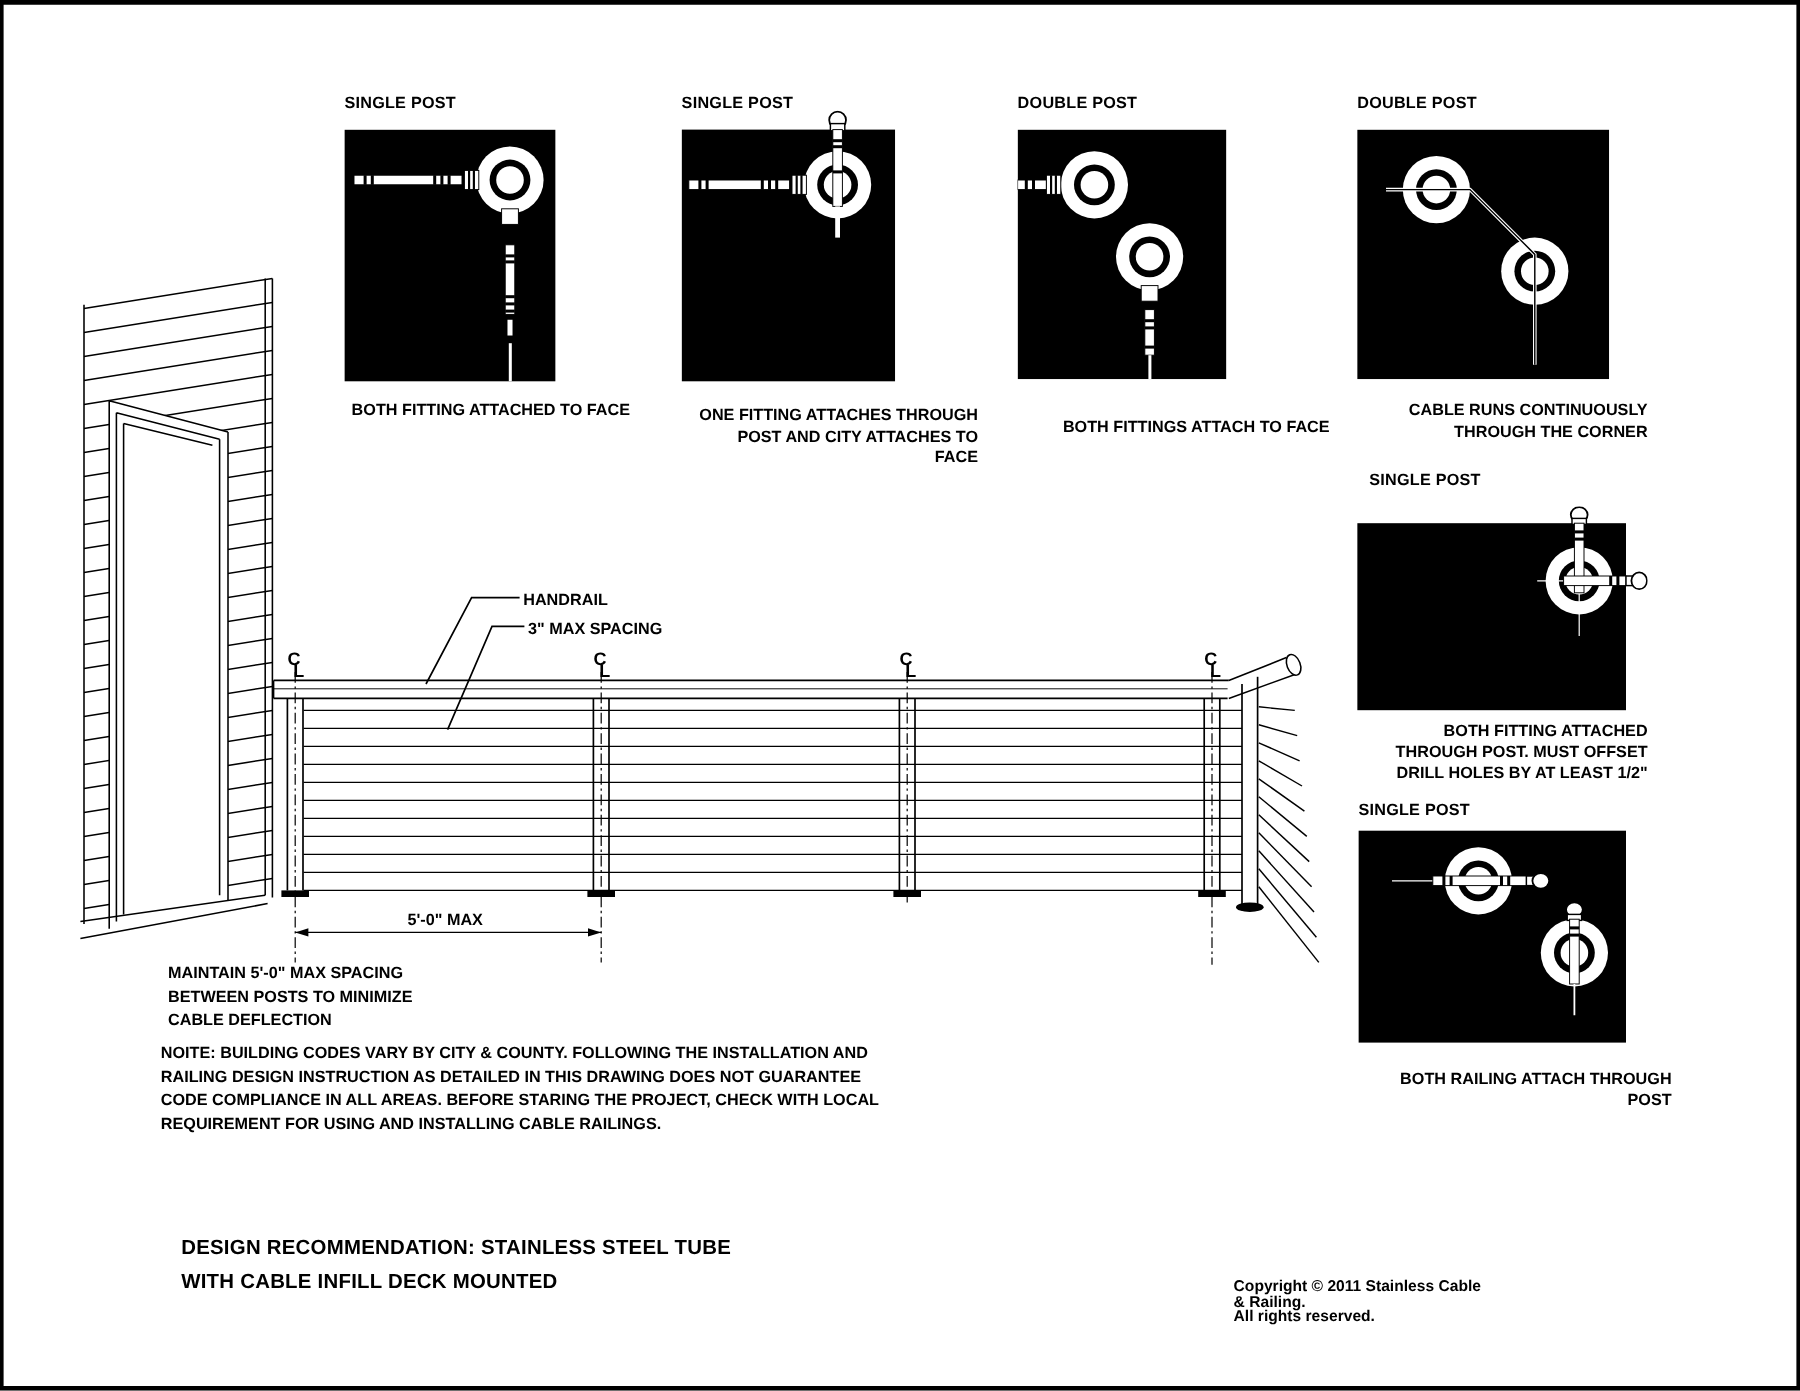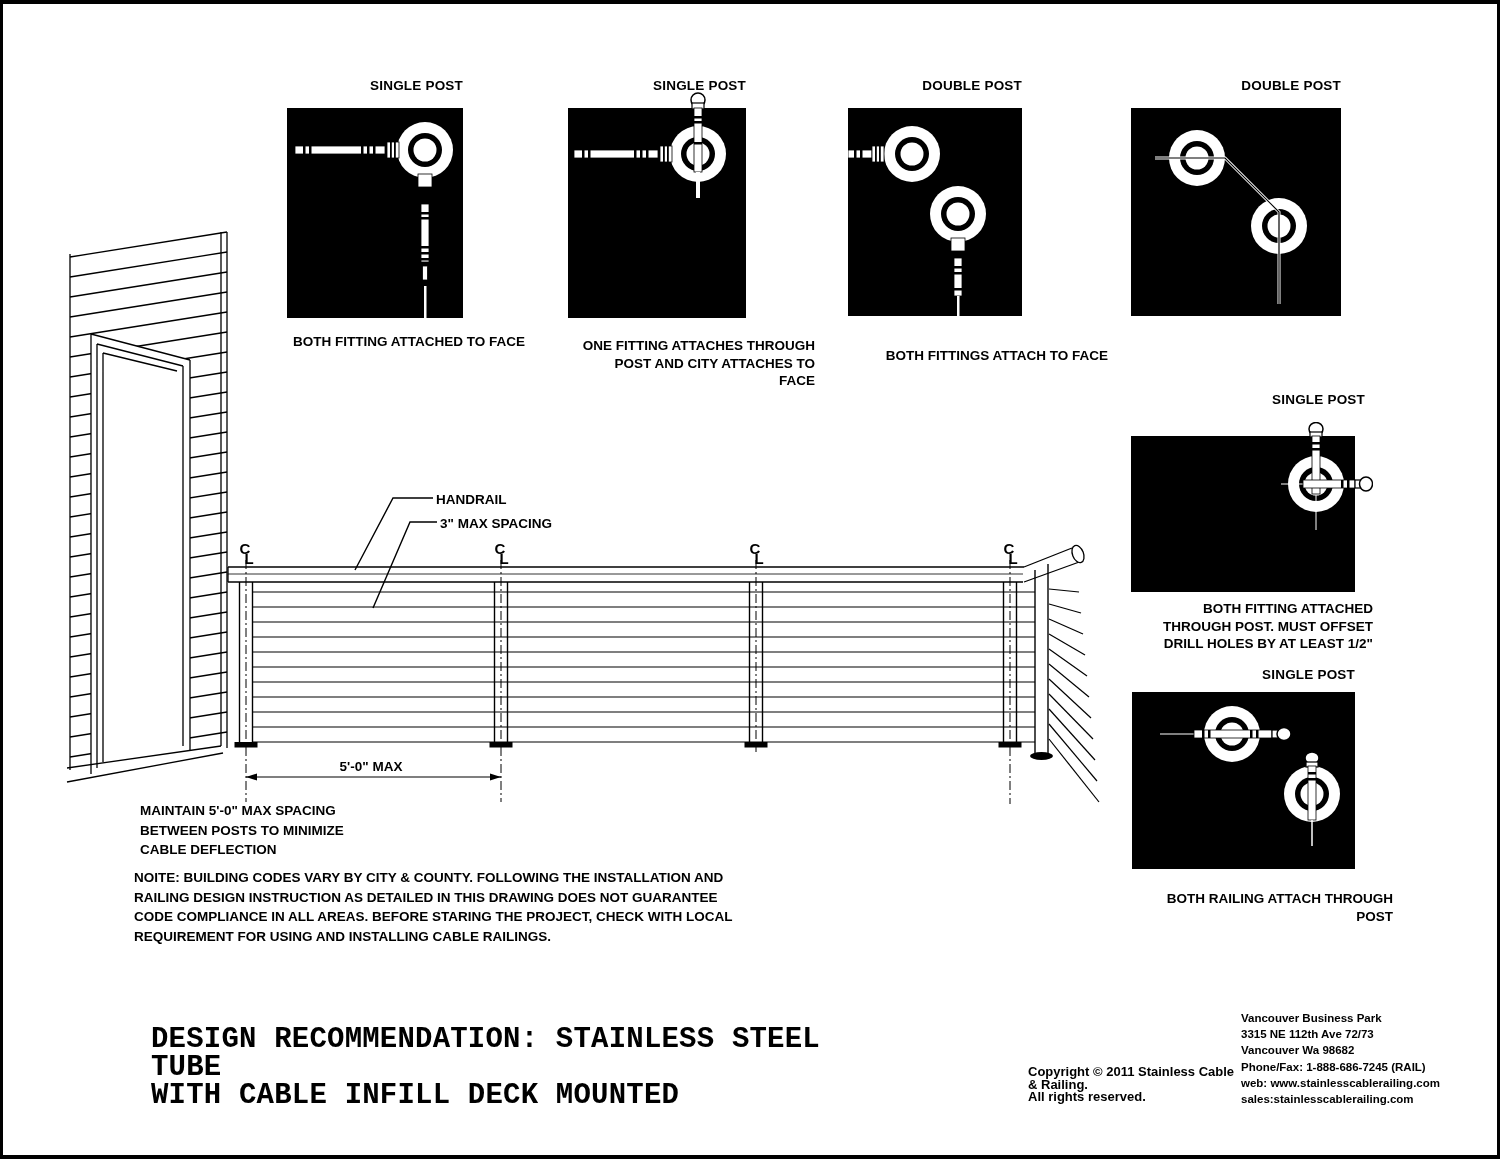--- a/index.html
+++ b/index.html
@@ -11,35 +11,35 @@
     border-bottom:4px solid #000;
     border-left:3px solid #000;
     border-right:3px solid #000;
     box-sizing:border-box;
     overflow:hidden;
     font-family:"Liberation Sans", sans-serif;
     color:#000;
   }
   .abs{position:absolute;}
   .detail-heading{
-    font-size:13.5px;font-weight:bold;text-align:right;letter-spacing:0.2px;
+    font-size:13.5px;font-weight:bold;text-align:left;letter-spacing:0.2px;
     white-space:nowrap;
   }
   .detail-caption{
     font-size:13.5px;font-weight:bold;line-height:17.5px;
     white-space:pre-line;
     text-align:right;
   }
   .note{
     font-size:13.5px;font-weight:bold;line-height:19.5px;
     white-space:pre-line;
   }
   .page-title{
-    font-size:29px;font-weight:bold;line-height:28px;
-    white-space:pre-line;letter-spacing:0.2px;font-family:Liberation Mono, monospace;
+    font-size:17px;font-weight:bold;line-height:28px;
+    white-space:pre-line;letter-spacing:0.2px;
   }
   .copyright{
     font-size:13px;font-weight:bold;line-height:12.5px;
     white-space:pre-line;
   }
   .address{
     font-size:11.5px;font-weight:bold;line-height:16.2px;
     white-space:pre-line;
   }
   svg text.dtxt{
@@ -333,20 +333,22 @@
     <g>
       <circle cx="148" cy="118" r="28" fill="#ffffff"></circle>
       <circle cx="148" cy="118" r="17" fill="#000000"></circle>
       <circle cx="148" cy="118" r="11.5" fill="#ffffff"></circle>
     </g>
     <g fill="none">
       <path d="M24 50 H94 L148 104 V196" stroke="#ffffff" stroke-width="3"></path>
       <path d="M24 50 H94 L148 104 V196" stroke="#000000" stroke-width="1.2"></path>
     </g>
   </svg>
+  <div class="abs detail-caption" style="left:1130px;top:329px;width:240px">CABLE RUNS CONTINUOUSLY
+THROUGH THE CORNER</div>
 
   <div class="abs detail-heading" style="left:1138px;top:388px;width:224px">SINGLE POST</div>
   <svg class="abs" style="left:1128px;top:418px" width="242" height="170" viewBox="0 0 242 170">
     <rect x="0" y="14" width="224" height="156" fill="#000000"></rect>
     <g>
       <circle cx="185" cy="62" r="28" fill="#ffffff"></circle>
       <circle cx="185" cy="62" r="17" fill="#000000"></circle>
       <circle cx="185" cy="62" r="11.5" fill="#ffffff"></circle>
     </g>
     <line x1="150" y1="62" x2="224" y2="62" stroke="#ffffff" stroke-width="1"></line>
@@ -418,20 +420,14 @@
 CABLE DEFLECTION</div>
   <div class="abs note" style="left:131px;top:864px;width:640px">NOITE: BUILDING CODES VARY BY CITY &amp; COUNTY. FOLLOWING THE INSTALLATION AND
 RAILING DESIGN INSTRUCTION AS DETAILED IN THIS DRAWING DOES NOT GUARANTEE
 CODE COMPLIANCE IN ALL AREAS. BEFORE STARING THE PROJECT, CHECK WITH LOCAL
 REQUIREMENT FOR USING AND INSTALLING CABLE RAILINGS.</div>
 
   <div class="abs page-title" style="left:148px;top:1022px;width:700px">DESIGN RECOMMENDATION: STAINLESS STEEL TUBE
 WITH CABLE INFILL DECK MOUNTED</div>
   <div class="abs copyright" style="left:1025px;top:1062px;width:210px">Copyright © 2011 Stainless Cable &amp; Railing.
 All rights reserved.</div>
-  <div class="abs address" style="left:1238px;top:1006px;width:230px">Vancouver Business Park
-3315 NE 112th Ave 72/73
-Vancouver Wa 98682
-Phone/Fax: 1-888-686-7245 (RAIL)
-web: www.stainlesscablerailing.com
-sales:stainlesscablerailing.com</div>
 
 </div>
 
 </body></html>

